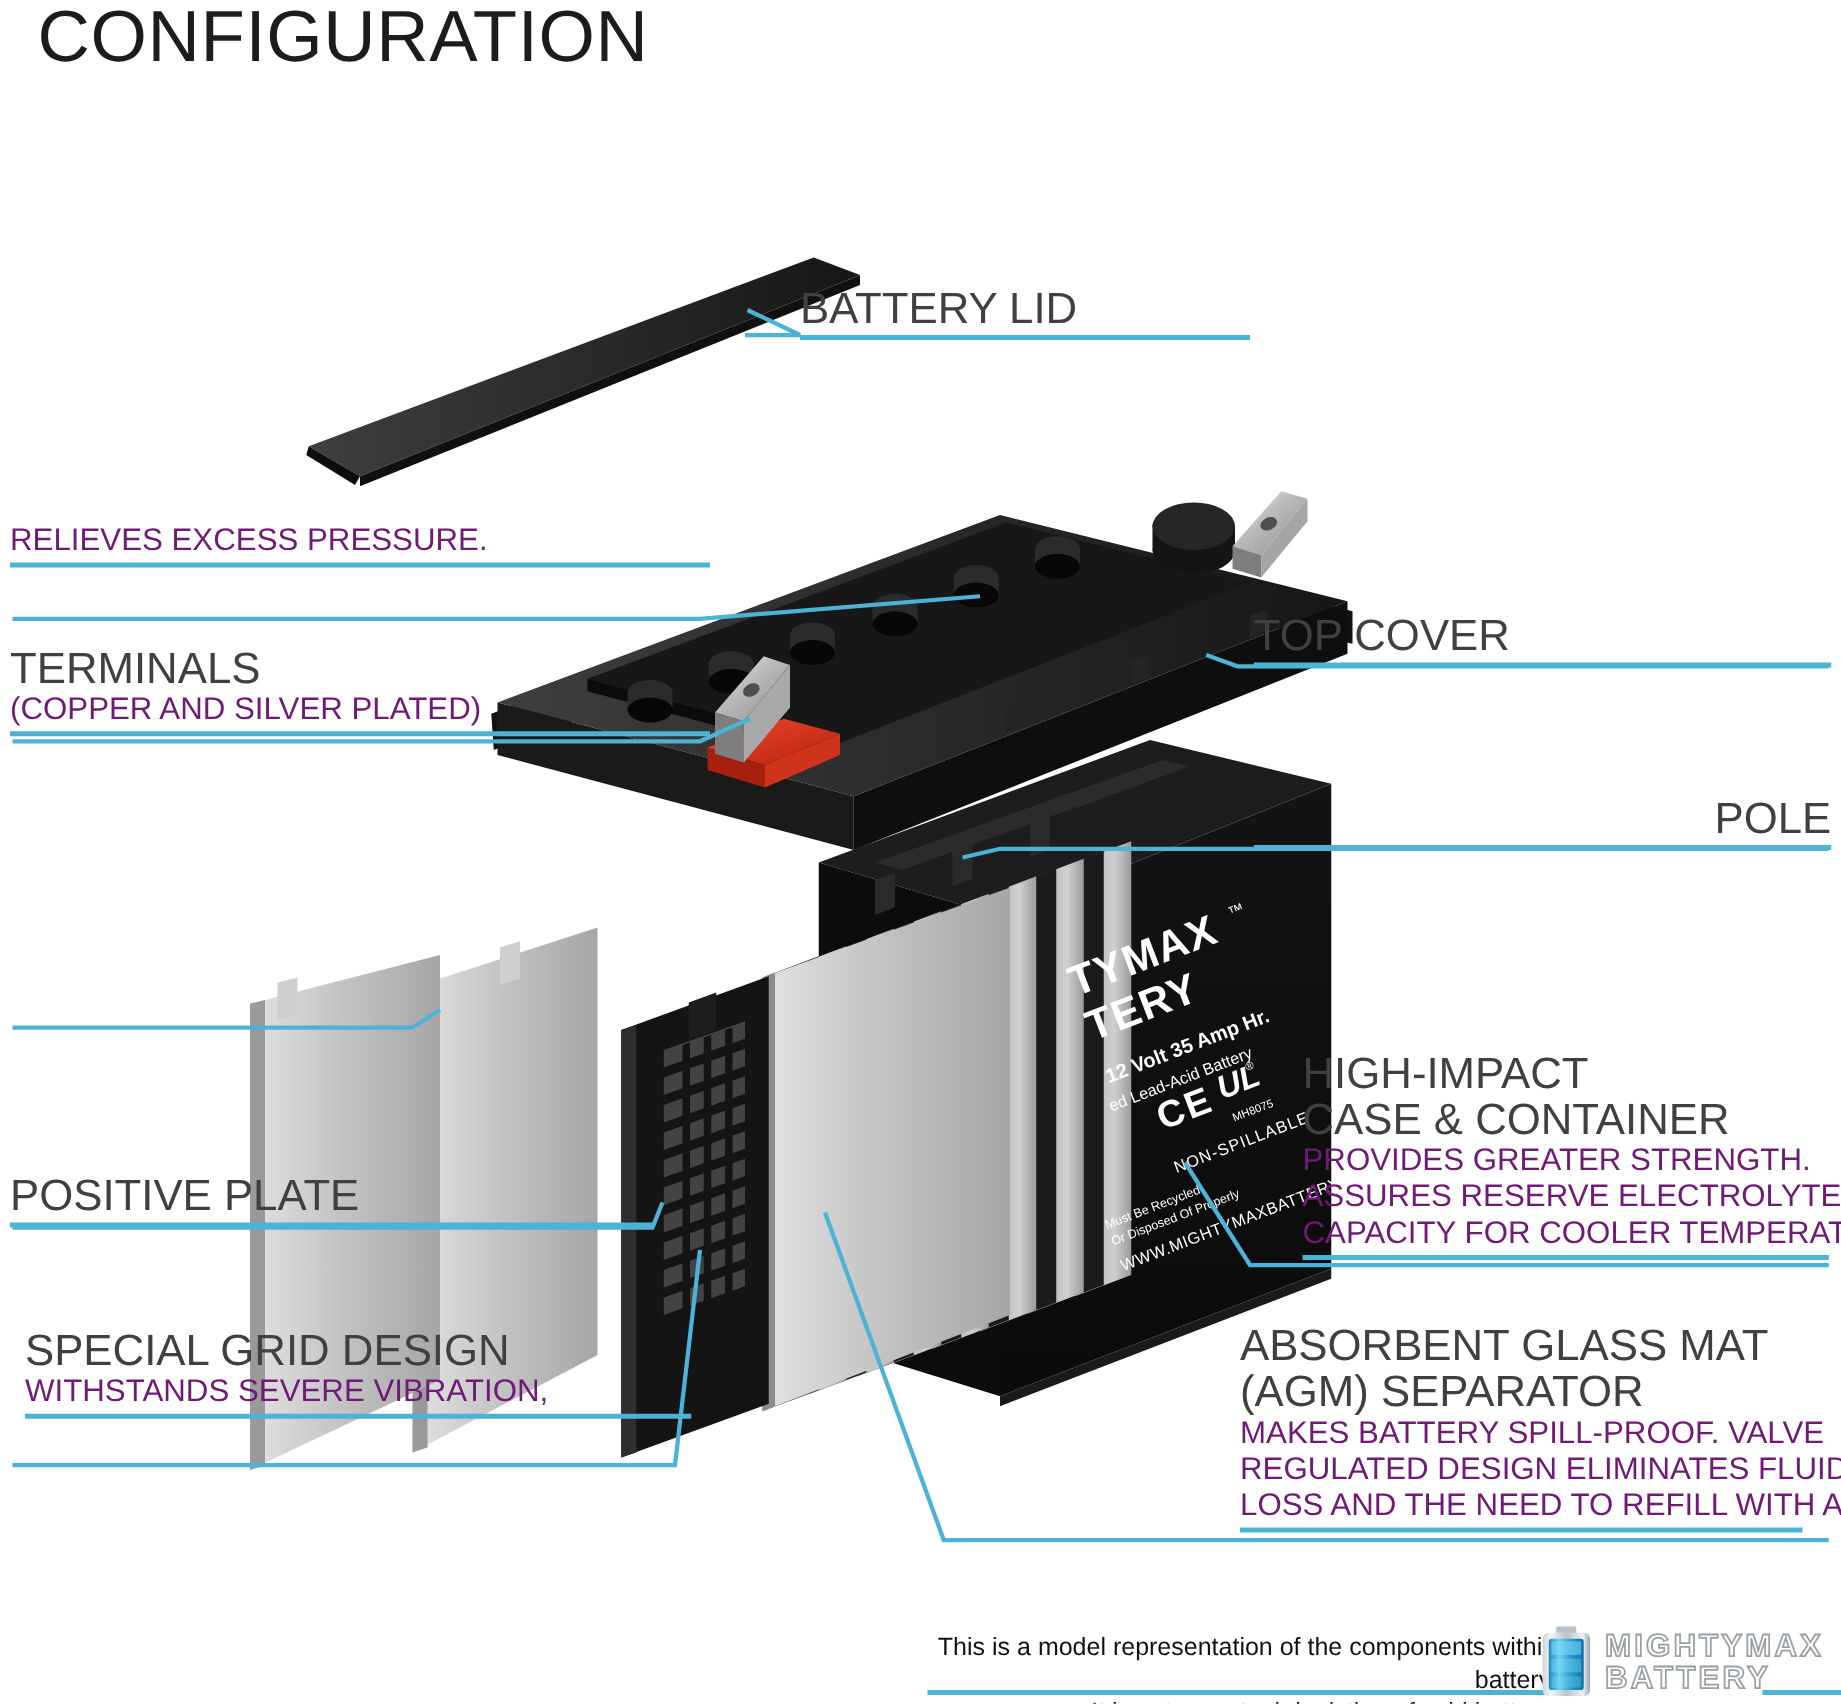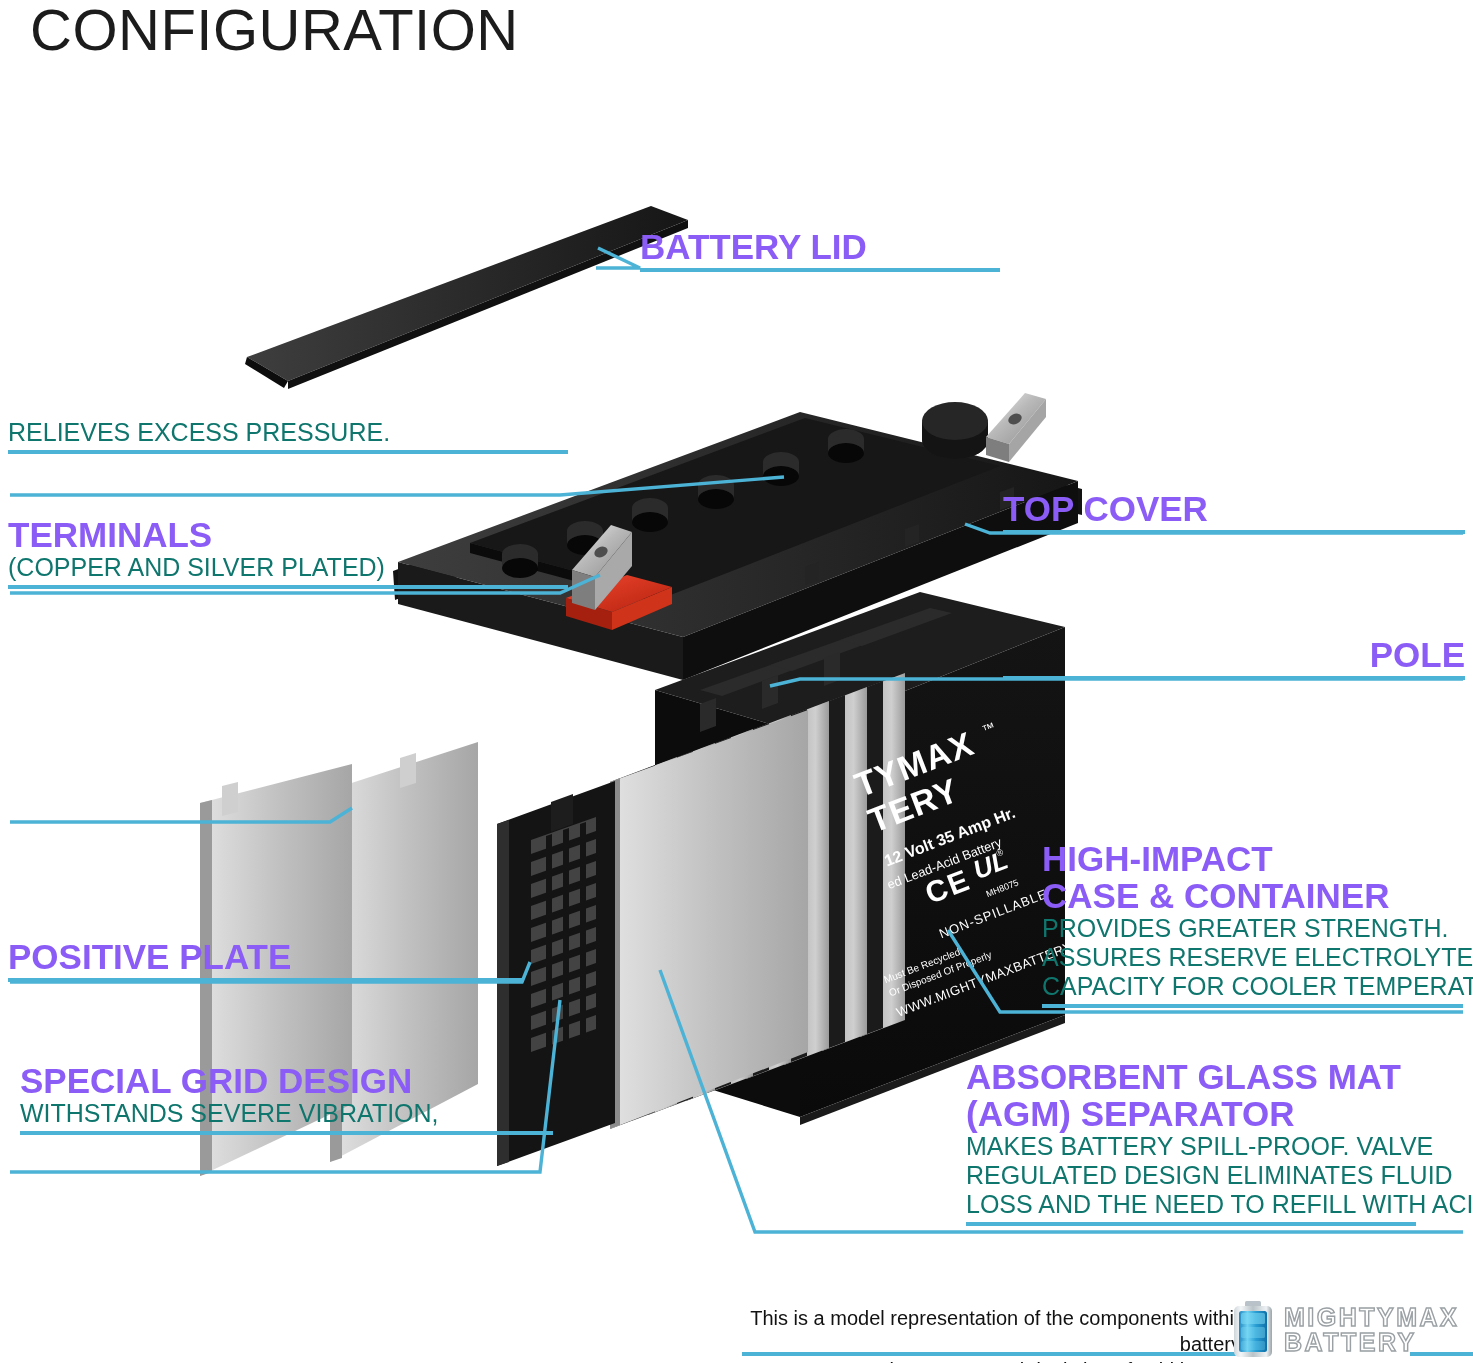--- a/index.html
+++ b/index.html
@@ -4,22 +4,22 @@
 <style>
   html,body{margin:0;padding:0;background:#fff;}
   body{width:1473px;height:1363px;font-family:"Liberation Sans",sans-serif;color:#1b1b1b;overflow:hidden;}
   .stage{position:relative;width:1473px;height:1363px;background:#ffffff;}
 
   
   .title{position:absolute;left:30px;top:-4px;font-size:58px;letter-spacing:.5px;font-weight:400;color:#1c1c1c;white-space:nowrap;}
 
   
   .cal{position:absolute;}
-  .cal .hd{font-size:35px;line-height:1.06;font-weight:700;color:#8b5cf6;white-space:nowrap;}
-  .cal .sub{font-size:25px;line-height:1.16;font-weight:400;color:#0f766e;white-space:nowrap;}
+  .cal .hd{font-size:35px;line-height:1.06;font-weight:400;color:#404040;white-space:nowrap;}
+  .cal .sub{font-size:25px;line-height:1.16;font-weight:400;color:#701a75;white-space:nowrap;}
   .cal.right .hd,.cal.right .sub{text-align:left;}
   .rule{height:4px;background:#4cb3d6;width:100%;margin-top:3px;}
 
   
   svg.leaders{position:absolute;left:0;top:0;width:1473px;height:1363px;pointer-events:none;}
 
   
   .foot{position:absolute;left:745px;top:1305px;width:500px;text-align:right;font-size:20px;line-height:1.3;color:#121212;font-family:"Liberation Sans",sans-serif;}
   .footrule{position:absolute;left:742px;top:1352px;width:500px;height:4px;background:#4cb3d6;}
   .footrule2{position:absolute;left:1410px;top:1352px;width:63px;height:4px;background:#4cb3d6;}
@@ -321,21 +321,21 @@
 
   <div class="cal" style="left:1042px;top:840px;width:421px;">
     <div class="hd">HIGH-IMPACT</div>
     <div class="hd">CASE &amp; CONTAINER</div>
     <div class="sub">PROVIDES GREATER STRENGTH.</div>
     <div class="sub">ASSURES RESERVE ELECTROLYTE</div>
     <div class="sub">CAPACITY FOR COOLER TEMPERATURES.</div>
     <div class="rule"></div>
   </div>
 
-  <div class="cal" style="left:966px;top:1058px;width:450px;">
+  <div class="cal" style="left:992px;top:1058px;width:450px;">
     <div class="hd">ABSORBENT GLASS MAT</div>
     <div class="hd">(AGM) SEPARATOR</div>
     <div class="sub">MAKES BATTERY SPILL-PROOF. VALVE</div>
     <div class="sub">REGULATED DESIGN ELIMINATES FLUID</div>
     <div class="sub">LOSS AND THE NEED TO REFILL WITH ACID.</div>
     <div class="rule"></div>
   </div>
 
   <div class="foot">
     <div>This is a model representation of the components within battery.</div>

